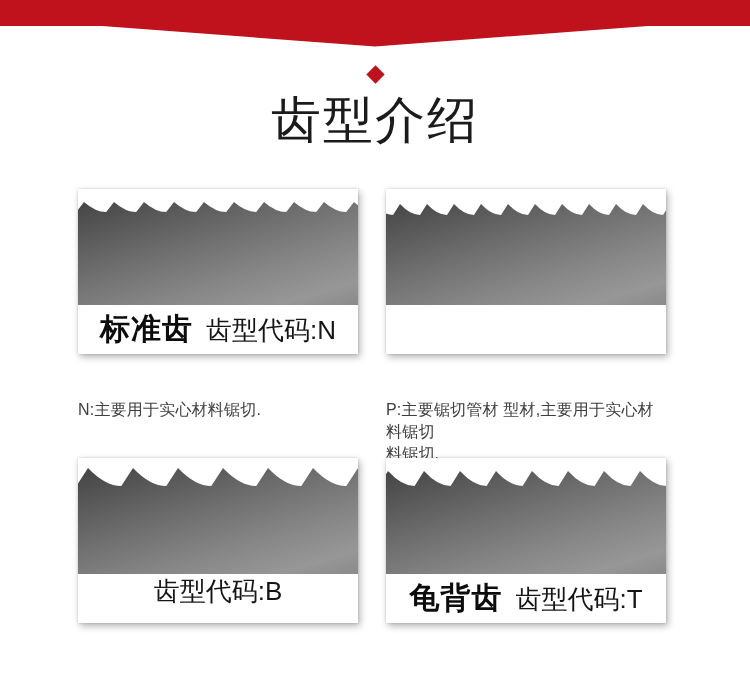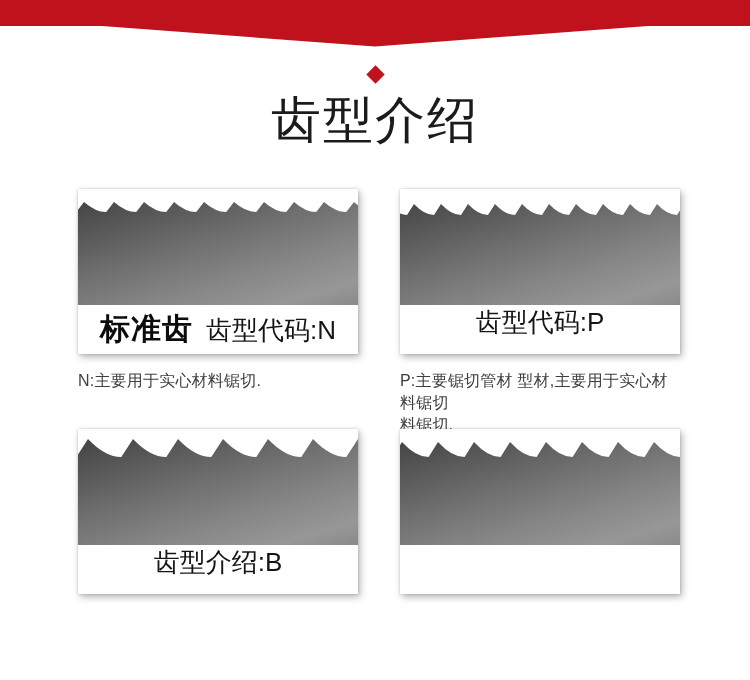--- a/index.html
+++ b/index.html
@@ -22,42 +22,42 @@
     transform: rotate(45deg); margin: 20px auto 0 auto;
   }
 
   .title {
     text-align: center; font-size: 50px; font-weight: 500; color: #1b1b1b;
     letter-spacing: 2px; margin-top: 13px; line-height: 1.05;
   }
 
   .grid {
     margin-top: 42px; padding: 0 78px;
-    display: grid; grid-template-columns: 280px 280px; column-gap: 42px;
+    display: grid; grid-template-columns: 280px 280px; column-gap: 28px;
   }
 
   .card {
     width: 280px; height: 165px; background: #ffffff;
     box-shadow: 2px 3px 7px rgba(0,0,0,0.30), 0 0 2px rgba(0,0,0,0.18);
   }
   .blade {
     position: relative; width: 280px; height: 116px; overflow: hidden;
     background: linear-gradient(163deg, #3e3e3e 0%, #565656 22%, #6f6f6f 45%,
                 #868686 68%, #979797 88%, #8a8a8a 100%);
   }
   .teeth { position: absolute; top: 0; left: 0; display: block; }
 
   .label {
     height: 49px; background: #ffffff;
     display: flex; justify-content: center; align-items: baseline; gap: 13px;
   }
   .tname { font-size: 30px; font-weight: 700; color: #0c0c0c; line-height: 47px; letter-spacing: 1px; }
   .tcode { font-size: 26px; font-weight: 400; color: #151515; }
 
-  .desc-cell { height: 75px; padding-top: 16px; }
+  .desc-cell { height: 75px; padding-top: 16px; margin-top: 29px; }
   .desc {
     font-size: 16px; line-height: 22px; color: #3e3e3e;
     white-space: pre-line; letter-spacing: 0.2px;
   }
 </style>
 </head>
 <body>
 
 <div class="page">
 
@@ -79,46 +79,49 @@
       </figcaption>
     </figure>
 
     <figure class="card">
       <div class="blade">
         <svg class="teeth" width="280" height="34">
             <path fill="#ffffff" d="M-13,15 Q-2.7,26 7.0,26 L14.0,15 Q24.3,26 34.0,26 L41.0,15 Q51.3,26 61.0,26 L68.0,15 Q78.3,26 88.0,26 L95.0,15 Q105.3,26 115.0,26 L122.0,15 Q132.3,26 142.0,26 L149.0,15 Q159.3,26 169.0,26 L176.0,15 Q186.3,26 196.0,26 L203.0,15 Q213.3,26 223.0,26 L230.0,15 Q240.3,26 250.0,26 L257.0,15 Q267.3,26 277.0,26 L284.0,15 Q294.3,26 304.0,26 L311.0,15 L321.0,-8 L-23.0,-8 Z"></path>
           </svg>
       </div>
       <figcaption class="label">
-        <span class="tcode">齿型代码:P</span>
       </figcaption>
     </figure>
 
     <div class="desc-cell">
       <p class="desc">N:主要用于实心材料锯切.</p>
     </div>
     <div class="desc-cell">
       <p class="desc">P:主要锯切管材 型材,主要用于实心材料锯切
 料锯切.</p>
     </div>
 
     <figure class="card">
       <div class="blade">
         <svg class="teeth" width="280" height="34">
             <path fill="#ffffff" d="M-35,10 Q-17.9,28 -1.7,28 L10.0,10 Q27.1,28 43.3,28 L55.0,10 Q72.1,28 88.3,28 L100.0,10 Q117.1,28 133.3,28 L145.0,10 Q162.1,28 178.3,28 L190.0,10 Q207.1,28 223.3,28 L235.0,10 Q252.1,28 268.3,28 L280.0,10 Q297.1,28 313.3,28 L325.0,10 L335.0,-8 L-45.0,-8 Z"></path>
           </svg>
       </div>
       <figcaption class="label">
-        <span class="tcode">齿型介绍:B</span>
+        <span class="tcode">齿型代码:B</span>
       </figcaption>
     </figure>
 
     <figure class="card">
       <div class="blade">
         <svg class="teeth" width="280" height="34">
             <path fill="#ffffff" d="M-34,13 Q-20.3,28 -7.4,28 L2.0,13 Q15.7,28 28.6,28 L38.0,13 Q51.7,28 64.6,28 L74.0,13 Q87.7,28 100.6,28 L110.0,13 Q123.7,28 136.6,28 L146.0,13 Q159.7,28 172.6,28 L182.0,13 Q195.7,28 208.6,28 L218.0,13 Q231.7,28 244.6,28 L254.0,13 Q267.7,28 280.6,28 L290.0,13 Q303.7,28 316.6,28 L326.0,13 L336.0,-8 L-44.0,-8 Z"></path>
           </svg>
       </div>
+      <figcaption class="label">
+        <span class="tname">龟背齿</span>
+        <span class="tcode">齿型代码:T</span>
+      </figcaption>
     </figure>
 
 
   </div>
 </div>
 
 </body></html>

